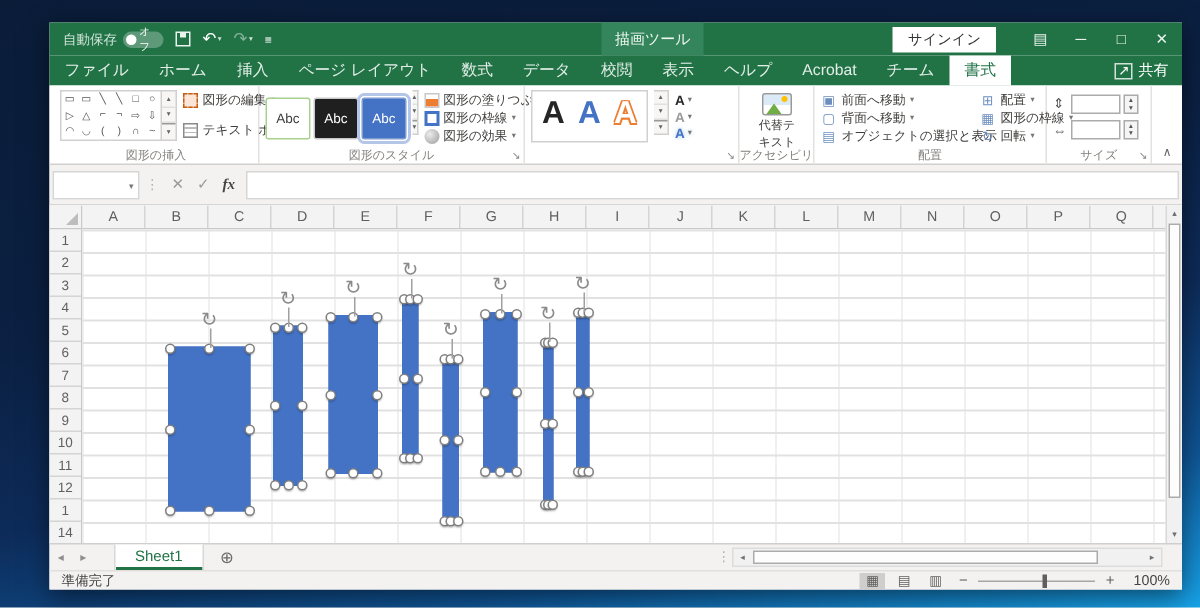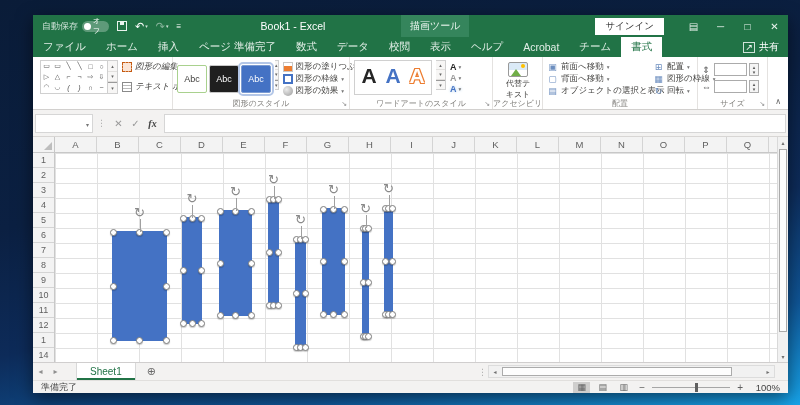--- a/index.html
+++ b/index.html
@@ -40,21 +40,21 @@
   .bulb:after { content:""; position:absolute; left:2.5px; bottom:-3px; width:2px; height:2px; background:#fff; }
   .share { position:absolute; right:9px; top:0; height:100%; display:flex; align-items:center; gap:4px; color:#fff; font-size:10px; }
   .share-ic { font-size:9px; border:1px solid #cfe3d8; padding:0 1px; line-height:9px; }
 
   
   .ribbon { height:53px; background:#fff; border-bottom:1px solid #d2d0ce; display:flex; padding-left:3px; position:relative; }
   .rgroup { position:relative; border-right:1px solid #e4e2e0; padding:3px 3px 10px 4px; }
   .glabel { position:absolute; bottom:0; left:0; right:0; text-align:center; font-size:8px; color:#82807d; line-height:10px; white-space:nowrap; overflow:hidden; }
   .launcher { position:absolute; right:2px; bottom:1px; font-size:7px; color:#8a8a8a; }
   .gbody { display:flex; gap:4px; }
-  .g-insert { width:137px;font-style:italic; } .g-styles { width:177px; } .g-wordart { width:143px; }
+  .g-insert { width:137px; } .g-styles { width:177px; } .g-wordart { width:143px; }
   .g-access { width:50px; } .g-arrange { width:155px; } .g-size { width:70px; }
   .gal { display:grid; grid-template-columns:repeat(6,11px); grid-auto-rows:10.5px; border:1px solid #d0d0d0; background:#fff; }
   .galcell { font-size:7px; color:#555; display:flex; align-items:center; justify-content:center; cursor:default; }
   .gscroll { width:10px; display:flex; flex-direction:column; border:1px solid #d0d0d0; border-left:0; background:#f7f6f5; }
   .gscroll span { flex:1; font-size:5px; color:#666; display:flex; align-items:center; justify-content:center; border-bottom:1px solid #e2e0de; }
   .gscroll span:last-child { border-bottom:0; border-top:1px solid #9a9a9a; }
   .menucol { display:flex; flex-direction:column; justify-content:space-between; padding:1px 0; }
   .mbtn { display:flex; align-items:center; gap:3px; font-size:8.5px; color:#3f3e3c; white-space:nowrap; height:12px; }
   .mbtn .caret { font-size:5.5px; color:#777; }
   .mi { width:10px; height:10px; display:inline-block; flex:none; }
@@ -166,21 +166,20 @@
         <span class="caret">▾</span>
       </span>
       <span class="qbtn dim">
         <span>↷</span>
         <span class="caret">▾</span>
       </span>
       <span class="qbtn menu">
         <span>≡</span>
       </span>
     </div>
-    <div class="wtitle">Book1 - Excel</div>
     <div class="ctx">描画ツール</div>
     <div class="tb-right">
       <span class="signin">サインイン</span>
       <span class="wbtn">
           <span>▤</span>
         </span>
       <span class="wbtn">
           <span>─</span>
         </span>
       <span class="wbtn">
@@ -191,21 +190,21 @@
         </span>
     </div>
   </div>
 
   <div class="tabrow">
     <div class="tabs">
 
     <div class="rtab">ファイル</div>
         <div class="rtab">ホーム</div>
         <div class="rtab">挿入</div>
-        <div class="rtab">ページ 準備完了</div>
+        <div class="rtab">ページ レイアウト</div>
         <div class="rtab">数式</div>
         <div class="rtab">データ</div>
         <div class="rtab">校閲</div>
         <div class="rtab">表示</div>
         <div class="rtab">ヘルプ</div>
         <div class="rtab">Acrobat</div>
         <div class="rtab">チーム</div>
         <div class="rtab active">書式</div>
       </div>
     <div class="share">
@@ -252,20 +251,21 @@
             <span>図形の編集</span>
             <span class="caret">▾</span>
           </div>
           <div class="mbtn">
             <span class="mi i-textbox"></span>
             <span>テキスト ボックス</span>
             <span class="caret">▾</span>
           </div>
         </div>
       </div>
+      <div class="glabel">図形の挿入</div>
     </div>
 
     <div class="rgroup g-styles">
       <div class="gbody">
         <div class="thumbs">
 
         <div class="thumb v-outline">Abc</div>
             <div class="thumb v-black">Abc</div>
             <div class="thumb active v-blue">Abc</div>
           </div>
@@ -318,21 +318,20 @@
             <div class="tbtn v-outline">
               <span>A</span>
               <span class="caret">▾</span>
             </div>
             <div class="tbtn v-effects">
               <span>A</span>
               <span class="caret">▾</span>
             </div>
           </div>
       </div>
-      <div class="glabel">ワードアートのスタイル</div>
       <span class="launcher">↘</span>
     </div>
 
     <div class="rgroup g-access">
       <div class="bigbtn">
         <span class="alt-ic"></span>
         <span class="l">代替テ</span>
         <span class="l">キスト</span>
       </div>
       <div class="glabel">アクセシビリティ</div>

